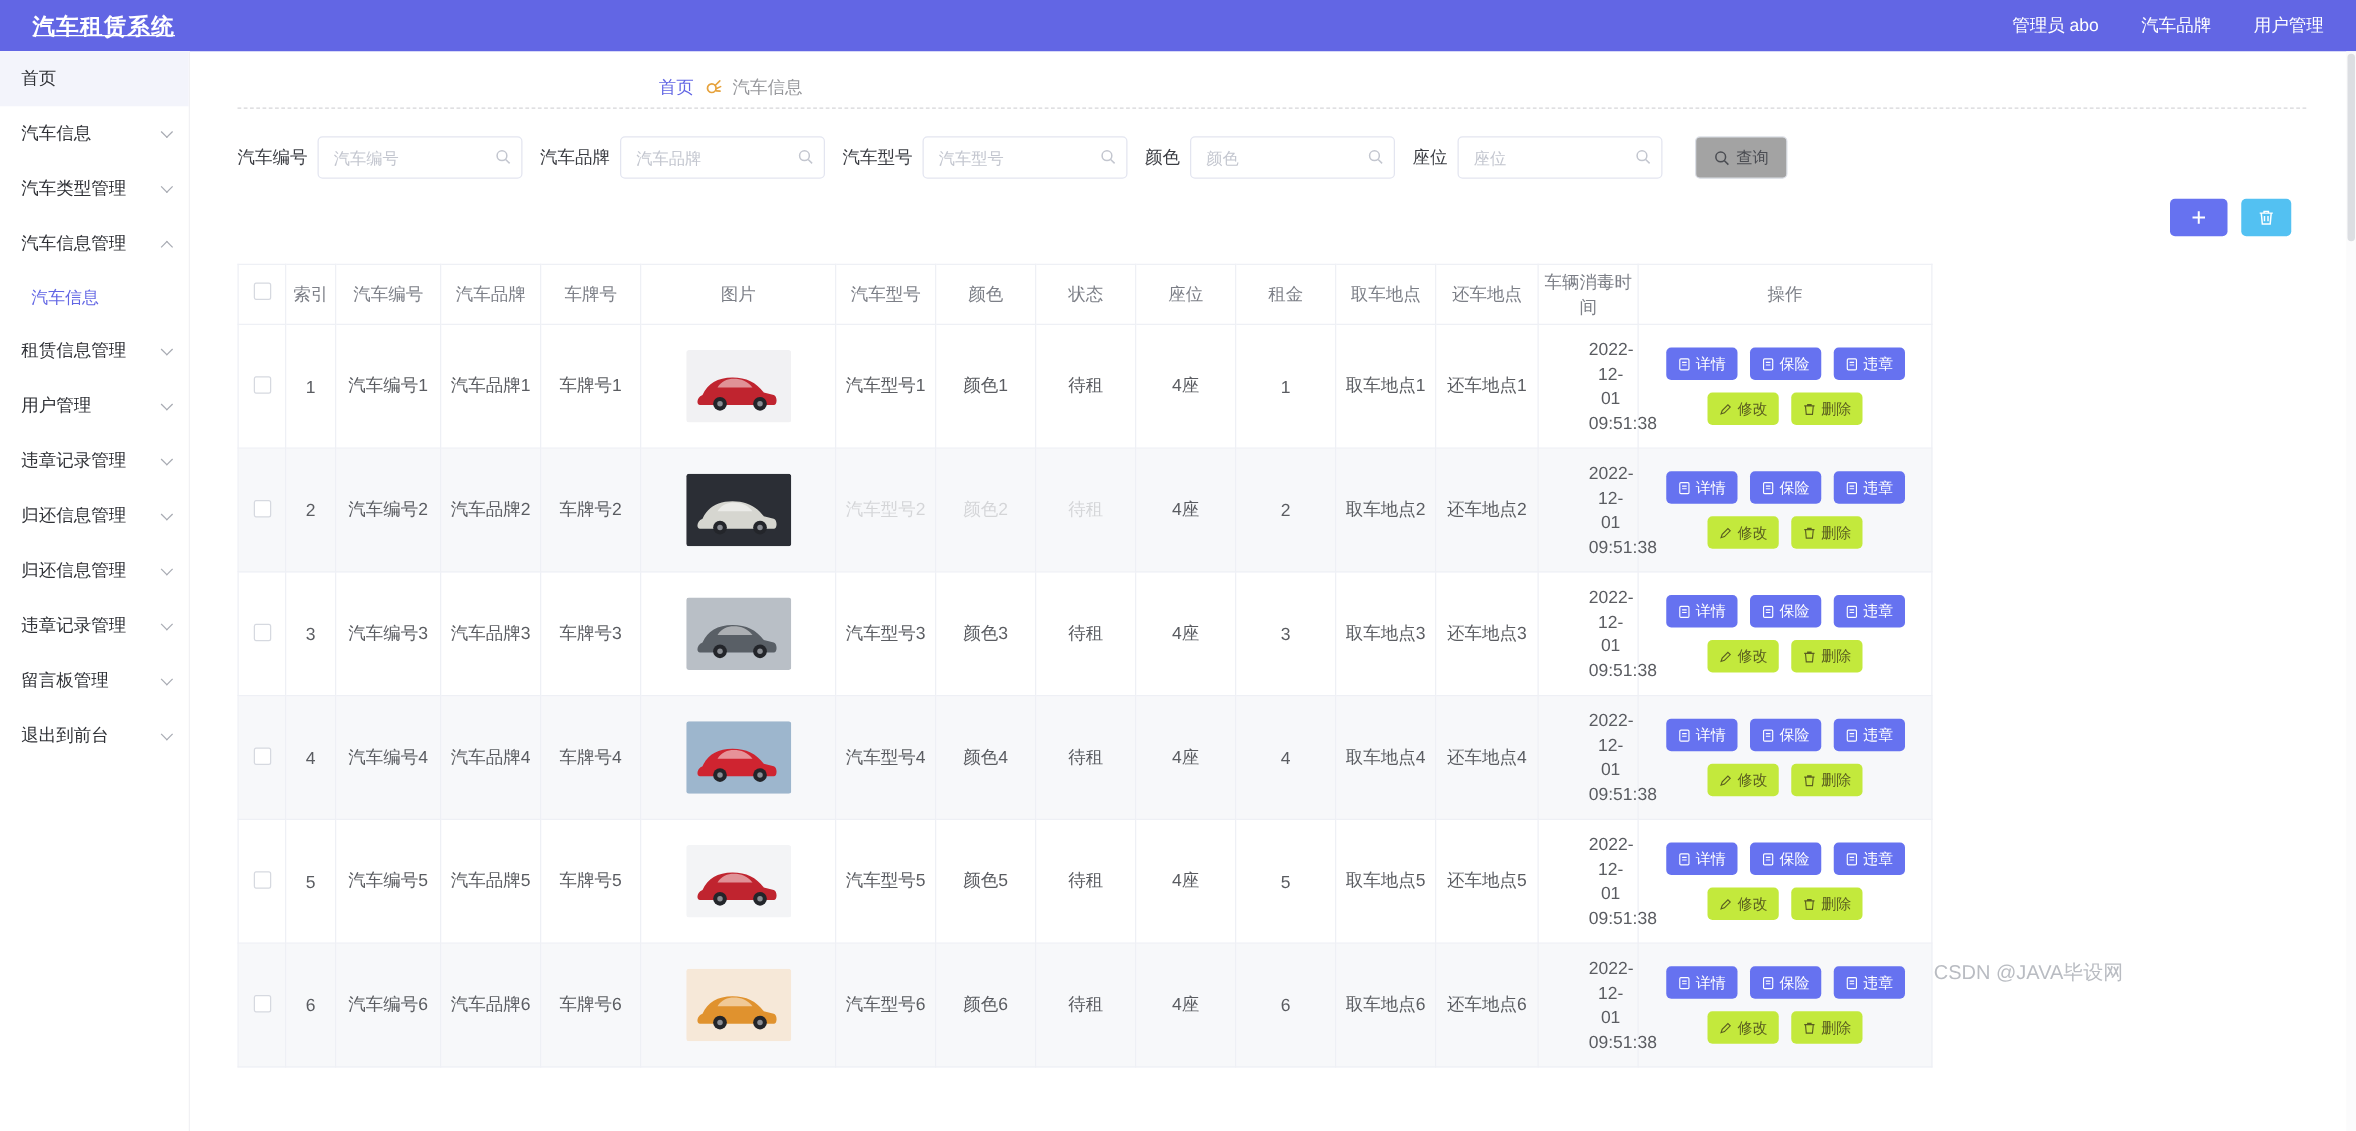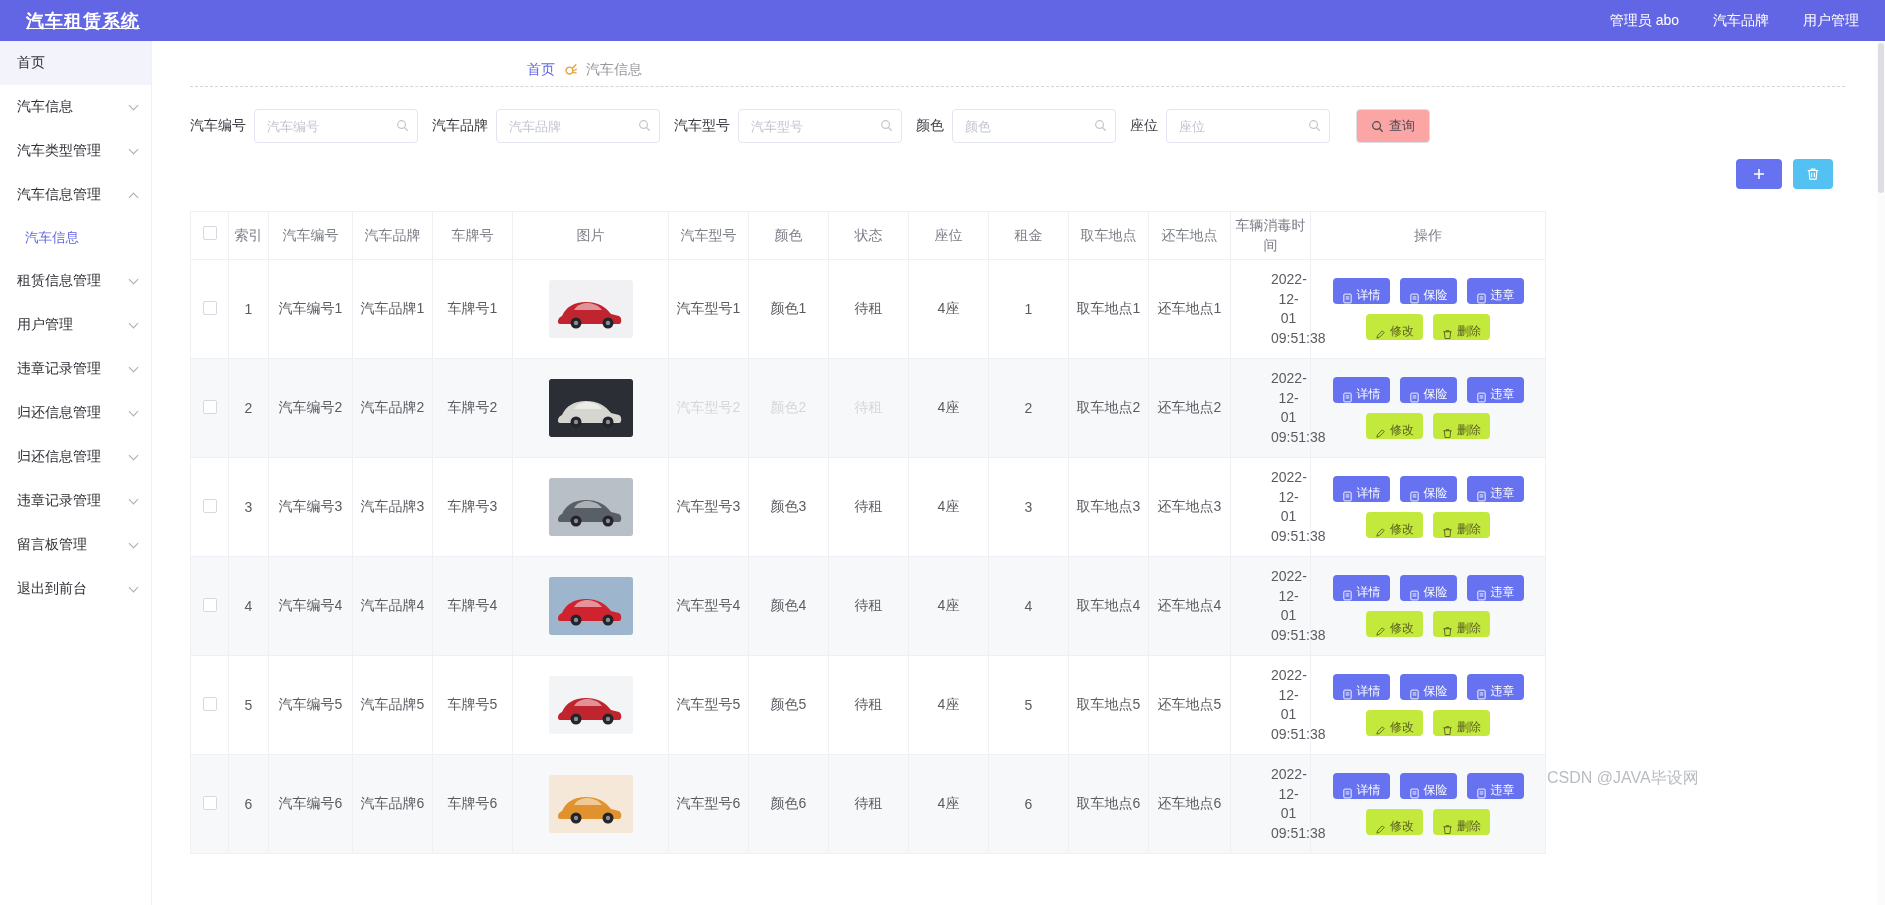--- a/index.html
+++ b/index.html
@@ -41,21 +41,21 @@
   .filter-bar { margin-top:22px; display:flex; align-items:center; }
   .filter-item { display:flex; align-items:center; margin-right:14px; }
   .filter-label { font-size:14px; color:#3a3c42; margin-right:8px; white-space:nowrap; }
   .input-wrap { position:relative; }
   .input-wrap input { width:164px; height:34px; border:1px solid #e3e5f0; border-radius:4px;
     padding:0 28px 0 12px; font-size:13px; color:#606266; outline:none;
     font-family:"Liberation Sans","DejaVu Sans",sans-serif; }
   .input-wrap input::placeholder { color:#c3c6cf; }
   .input-wrap .mag { position:absolute; right:9px; top:10px; }
 
-  .search-btn { height:34px; padding:0 14px; margin-left:12px; background:#fca5a5;
+  .search-btn { height:34px; padding:0 14px; margin-left:12px; background:#a3a3a3;
     border:1px solid #dcdfe6; border-radius:4px; font-size:13px; color:#4a4c52;
     display:inline-flex; align-items:center; gap:5px; cursor:pointer;
     font-family:"Liberation Sans","DejaVu Sans",sans-serif; }
 
   
   .toolbar-right { display:flex; justify-content:flex-end; gap:11px; margin:16px 12px 22px 0; }
   .add-btn { width:46px; height:30px; background:#6672f0; border:none; border-radius:4px;
     color:#fff; display:flex; align-items:center; justify-content:center; cursor:pointer; }
   .del-btn { width:40px; height:30px; background:#53c1f2; border:none; border-radius:4px;
     color:#fff; display:flex; align-items:center; justify-content:center; cursor:pointer; }
@@ -69,21 +69,21 @@
   tbody tr:nth-child(even) { background:#f7f8fa; }
   .c-time { line-height:1.4;padding-left:40px; }
   .cb { display:inline-block; width:14px; height:14px; border:1px solid #d6d9e0;
     border-radius:2px; background:#fff; cursor:pointer; }
   .car-img { display:block; margin:0 auto; border-radius:2px; }
   .faint { opacity:.22; }
 
   .actions { display:flex; flex-wrap:wrap; justify-content:center; align-items:center;
     gap:10px 10px; padding:4px 8px; }
   .btn { height:26px; padding:0 9px; border:none; border-radius:4px; font-size:12px;
-    display:inline-flex; align-items:flex-end; gap:4px; cursor:pointer;
+    display:inline-flex; align-items:center; gap:4px; cursor:pointer;
     font-family:"Liberation Sans","DejaVu Sans",sans-serif; }
   .btn-p { background:#6672f0; color:#fff; }
   .btn-g { background:#c3e93c; color:#5a5e20; }
 
   
   .watermark { position:absolute; left:1395px; top:727px; font-size:16px; color:#b9bcc2;
     z-index:5; pointer-events:none; }
   .scrollbar { position:absolute; right:0; top:41px; width:8px; height:864px; background:#fbfbfc; }
   .scroll-thumb { width:6px; height:150px; margin:2px auto 0; background:#dcdee2; border-radius:3px; }
 </style>

